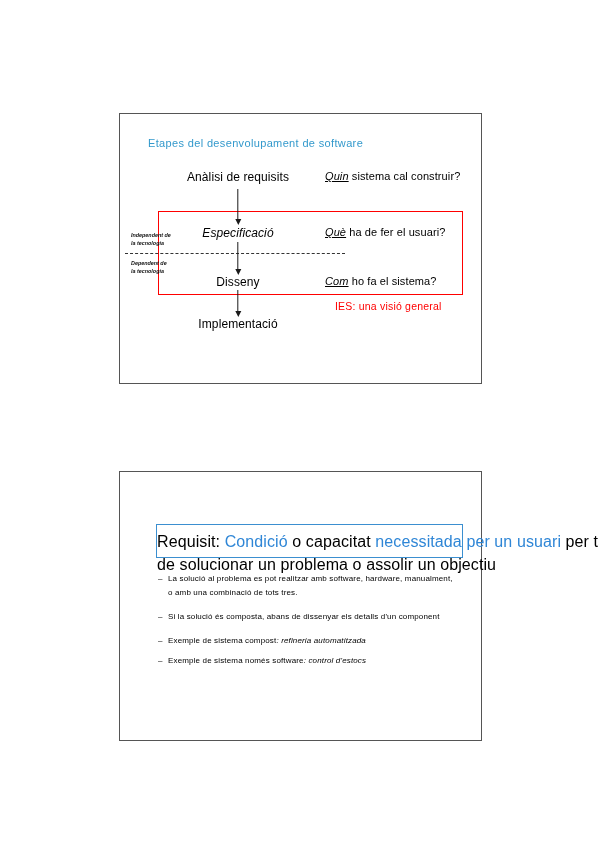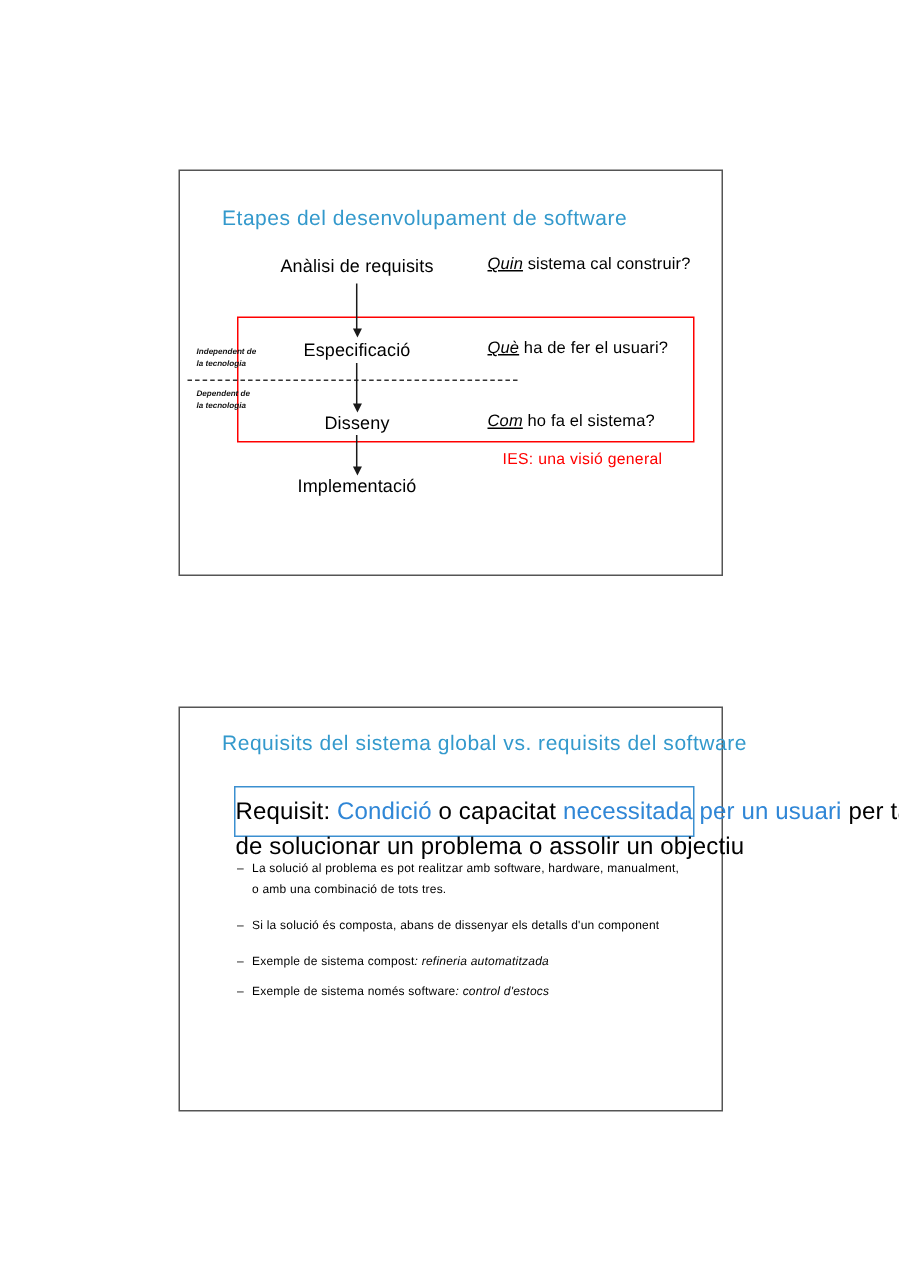--- a/index.html
+++ b/index.html
@@ -33,21 +33,21 @@
   #slide-2 {
     left: 119px;
     top: 471px;
     width: 363px;
     height: 270px;
   }
 
   .slide-title {
     position: absolute;
     color: #3399cc;
-    font-size: 14px;
+    font-size: 11px;
     letter-spacing: 0.35px;
     white-space: nowrap;
   }
 
   #slide-1 .slide-title { left: 28px; top: 23px; }
   #slide-2 .slide-title { left: 28px; top: 15px; }
 
   
   .stage {
     position: absolute;
@@ -168,21 +168,21 @@
 <div class="slide" id="slide-1">
 
   <div class="slide-title">Etapes del desenvolupament de software</div>
 
   <div id="red-box"></div>
 
   <div id="dashed-divider"></div>
 
   <div class="stage" style="left:118px; top:56px;">Anàlisi de requisits</div>
 
-  <div class="stage" style="left:118px; top:112px;">Especificació</div>
+  <div class="stage" style="left:118px; top:112px;font-style:italic;">Especificació</div>
 
   <div class="stage" style="left:118px; top:161px;">Disseny</div>
 
   <div class="stage" style="left:118px; top:203px;">Implementació</div>
 
   <div class="arrow" style="left:118px; top:75px; height:31px;"></div>
   <div class="arrow" style="left:118px; top:128px; height:28px;"></div>
   <div class="arrow" style="left:118px; top:176px; height:22px;"></div>
 
   <div class="question" style="left:205px; top:56px;">
@@ -206,21 +206,20 @@
     <div>Dependent de</div>
     <div>la tecnologia</div>
   </div>
 
   <div id="ies-note" style="left:215px; top:186px;">IES: una visió general</div>
 
 </div>
 
 <div class="slide" id="slide-2">
 
-  <div class="slide-title">Requisits del sistema global vs. requisits del software</div>
 
   <div id="requisit-box">
     <div class="req-line">
       <span>Requisit: </span><span class="hl">Condició</span><span> o capacitat </span><span class="hl">necessitada per un usuari</span><span> per tal</span>
     </div>
     <div class="req-line">de solucionar un problema o assolir un objectiu</div>
   </div>
 
   <div id="bullets">
 

